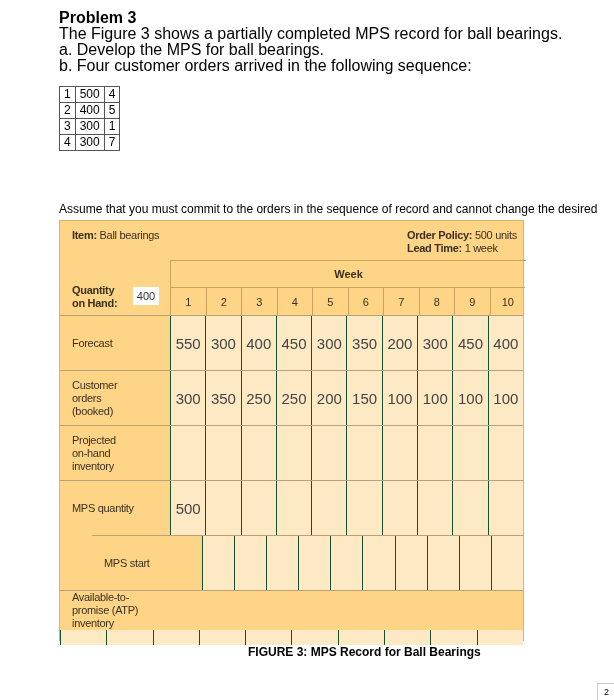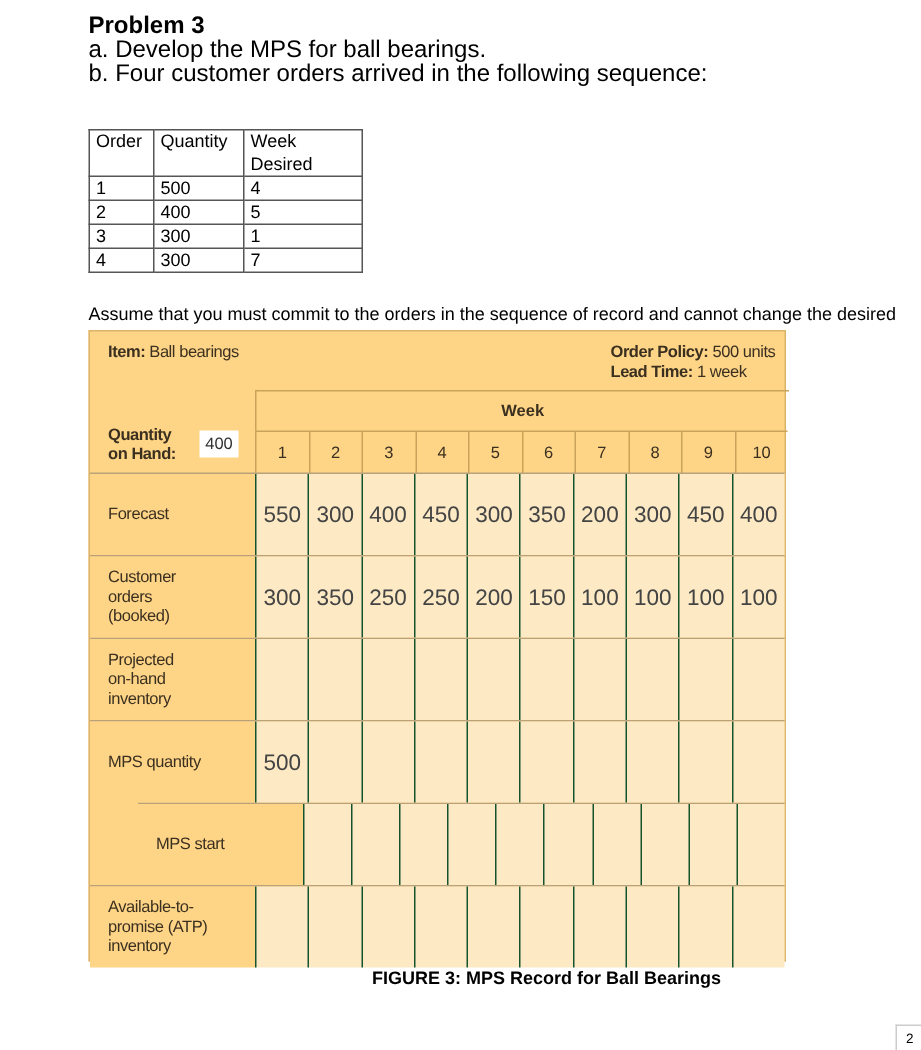--- a/index.html
+++ b/index.html
@@ -45,46 +45,39 @@
                 font-size: 11px; color: #3b3020; line-height: 13px; letter-spacing: -0.3px;
                 background: #fed486; }
   .row .cells { flex: 1; display: flex; background: #fdeac5; }
   .row .cell { flex: 1; border-left: 1px solid #14532d; display: flex; align-items: center;
                justify-content: center; font-size: 15px; color: #444; }
   .r-forecast { height: 54px; }
   .r-customer { height: 54px; }
   .r-poh { height: 54px; }
   .r-mpsq { height: 54px; }
   .r-mpss { height: 54px; margin-left: 32px; }
-  .r-atp { height: 54px; }
+  .r-atp { height: 54px; flex-direction: column; }
 
   .caption { position: absolute; left: 221px; top: 645px; font-size: 12px; font-weight: bold; padding-left: 27px; }
   .pagenum { position: absolute; left: 597px; top: 683px; width: 17px; height: 17px;
              border-left: 1px solid #ccc; border-top: 1px solid #ccc; font-size: 9px;
              text-align: center; line-height: 17px; }
 </style>
 </head>
 <body>
 
 <div class="intro">
   <div class="title">Problem 3</div>
+  <div>The Figure 3 shows a partially completed MPS record for ball bearings.</div>
   <div>a. Develop the MPS for ball bearings.</div>
   <div>b. Four customer orders arrived in the following sequence:</div>
 </div>
 
 <table class="orders">
   <tbody>
-      <tr>
-    <td class="c1">Order</td>
-    <td class="c2">Quantity</td>
-    <td class="c3">
-      <div>Week</div>
-      <div>Desired</div>
-    </td>
-  </tr>
   <tr>
     <td>1</td>
     <td>500</td>
     <td>4</td>
   </tr>
   <tr>
     <td>2</td>
     <td>400</td>
     <td>5</td>
   </tr>

